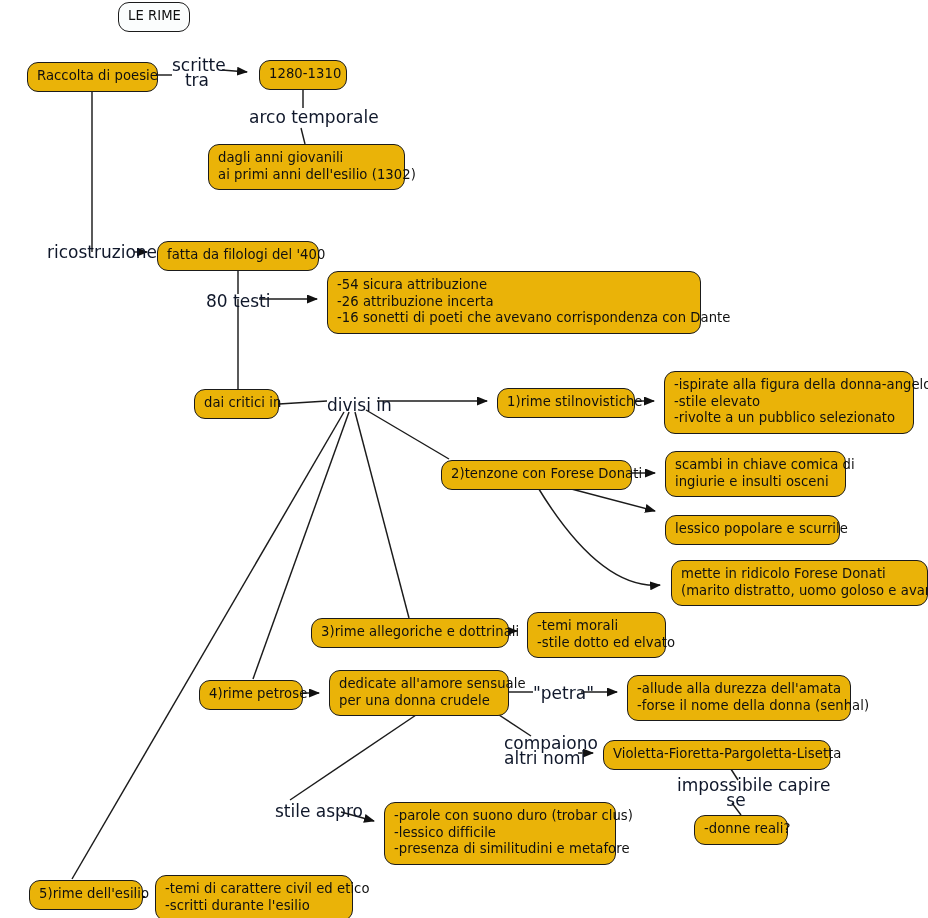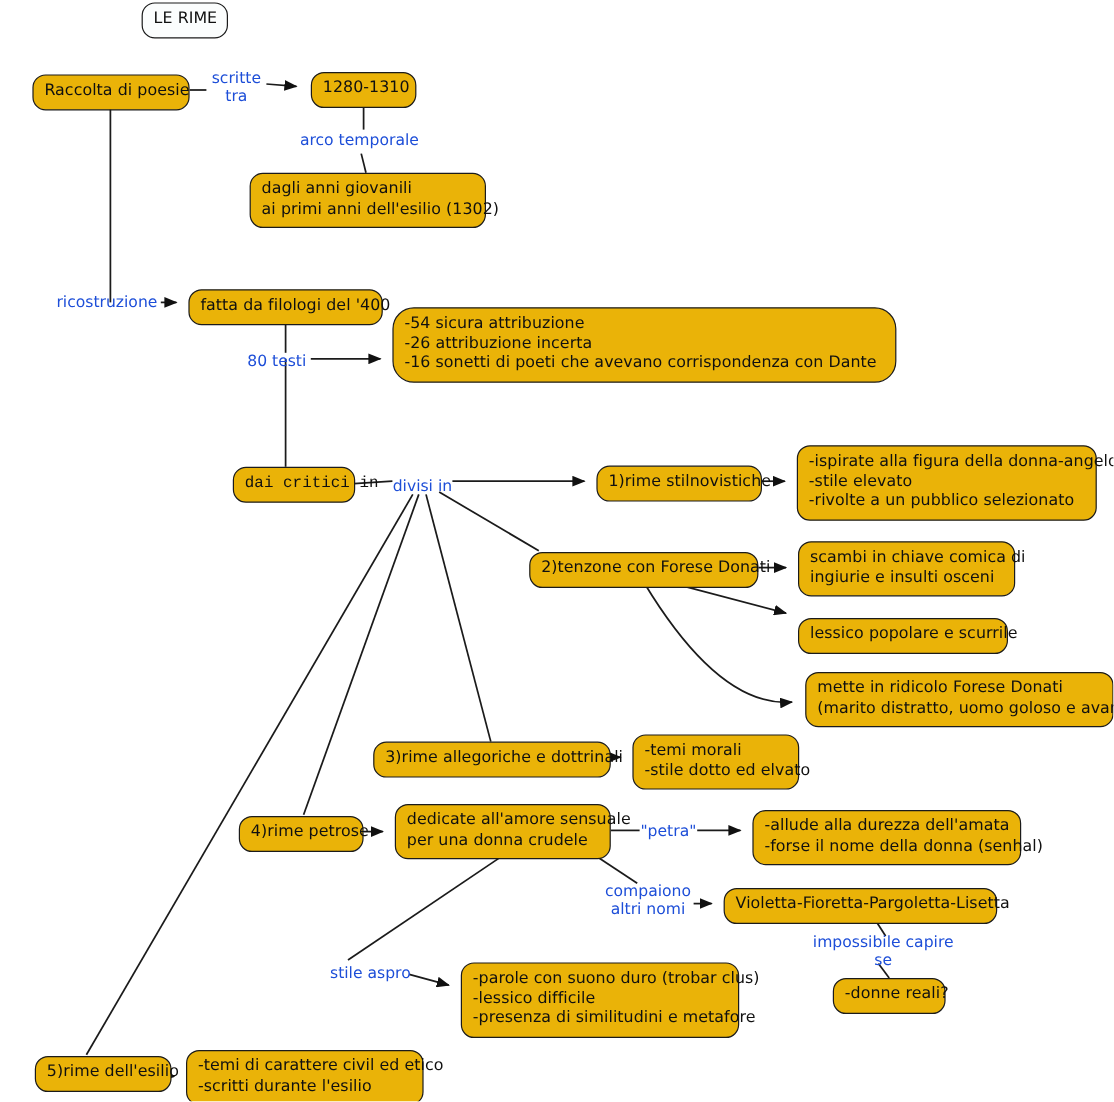--- a/index.html
+++ b/index.html
@@ -37,22 +37,22 @@
     line-height: 16.5px;
     padding: 5px 9px 6px 9px;
     white-space: pre;
     letter-spacing: 0.05px;
   }
   .node.plain {
     background: #fbfdfd;
   }
   .edge-label {
     position: absolute;
-    color: #1d4ed8;
-    font-size: 13px;
+    color: #0f172a;
+    font-size: 17px;
     line-height: 15px;
     white-space: pre;
     background: transparent;
     text-align: center;
   }
 </style>
 </head>
 <body>
 
 <div id="canvas">
@@ -117,24 +117,24 @@
     </g>
   </svg>
 
   <div id="nodes-layer">
       <div class="node plain" style="left: 118px; top: 2px; width: 72px; min-height: 26px;">LE RIME</div>
       <div class="node" style="left: 27px; top: 62px; width: 131px; min-height: 26px;">Raccolta di poesie</div>
       <div class="node" style="left: 259px; top: 60px; width: 88px; min-height: 26px;">1280-1310</div>
       <div class="node" style="left: 208px; top: 144px; width: 197px; min-height: 43px;">dagli anni giovanili
 ai primi anni dell'esilio (1302)</div>
       <div class="node" style="left: 157px; top: 241px; width: 162px; min-height: 26px;">fatta da filologi del '400</div>
-      <div class="node" style="left: 327px; top: 256px; width: 420px; min-height: 60px; border-radius: 18px;">-54 sicura attribuzione
+      <div class="node" style="left: 327px; top: 271px; width: 374px; min-height: 60px;">-54 sicura attribuzione
 -26 attribuzione incerta
 -16 sonetti di poeti che avevano corrispondenza con Dante</div>
-      <div class="node" style="left: 194px; top: 389px; width: 102px; min-height: 26px; font-family: Liberation Mono, monospace;">dai critici in</div>
+      <div class="node" style="left: 194px; top: 389px; width: 85px; min-height: 26px;">dai critici in</div>
       <div class="node" style="left: 497px; top: 388px; width: 138px; min-height: 26px;">1)rime stilnovistiche</div>
       <div class="node" style="left: 664px; top: 371px; width: 250px; min-height: 60px;">-ispirate alla figura della donna-angelo
 -stile elevato
 -rivolte a un pubblico selezionato</div>
       <div class="node" style="left: 441px; top: 460px; width: 191px; min-height: 26px;">2)tenzone con Forese Donati</div>
       <div class="node" style="left: 665px; top: 451px; width: 181px; min-height: 43px;">scambi in chiave comica di
 ingiurie e insulti osceni</div>
       <div class="node" style="left: 665px; top: 515px; width: 175px; min-height: 26px;">lessico popolare e scurrile</div>
       <div class="node" style="left: 671px; top: 560px; width: 257px; min-height: 43px;">mette in ridicolo Forese Donati
 (marito distratto, uomo goloso e avaro)</div>

